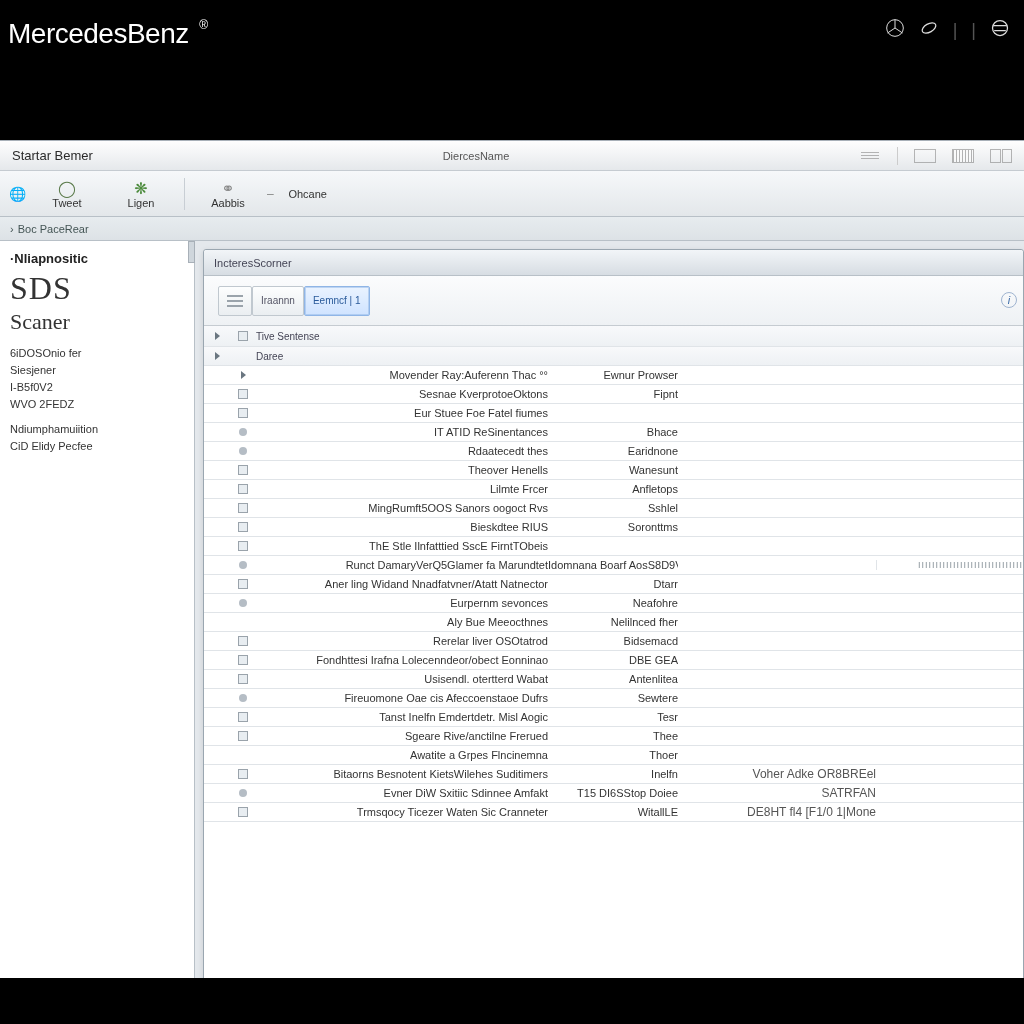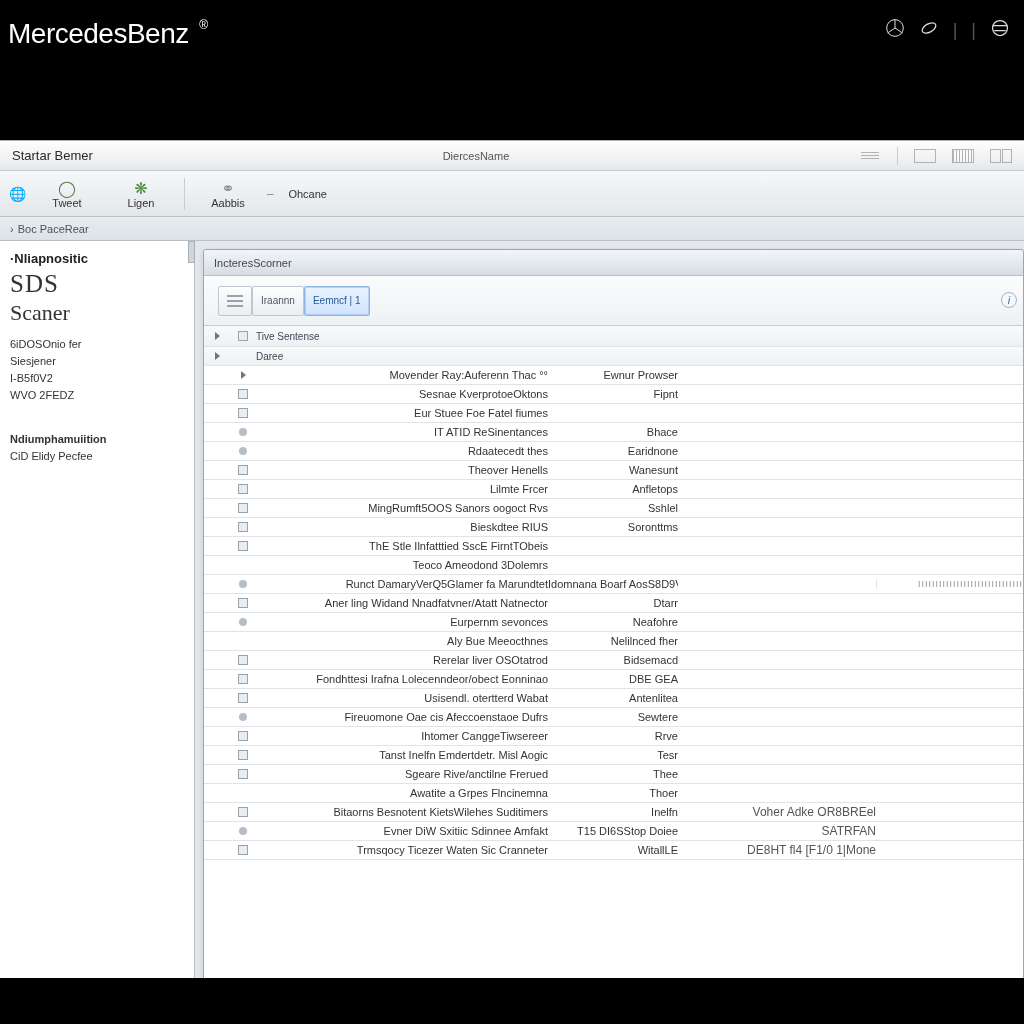--- a/index.html
+++ b/index.html
@@ -77,24 +77,24 @@
 
 .sidebar {
   width: 195px;
   background: #fff;
   border-right: 1px solid #b8c0c7;
   padding: 10px 10px;
   position: relative;
 }
 .sidebar .collapse-grip{position:absolute;right:-1px;top:0;width:7px;height:22px;background:#cfd6dc;border:1px solid #a8b0b8;}
 .sidebar h4{font-size:13px;color:#222;margin-bottom:4px;}
-.sidebar .big1{font-family:"Times New Roman",serif;font-size:25px;color:#333;letter-spacing:1px;}
+.sidebar .big1{font-family:"Times New Roman",serif;font-size:32px;color:#333;letter-spacing:1px;}
 .sidebar .big2{font-family:"Times New Roman",serif;font-size:22px;color:#333;margin:2px 0 10px;}
 .sidebar .meta{font-size:11px;color:#333;line-height:1.55;}
-.sidebar .meta.mt{margin-top:27px;font-weight:bold;}
+.sidebar .meta.mt{margin-top:8px;}
 .sidebar .bottom-widget{position:absolute;bottom:6px;left:10px;width:100px;height:16px;background:linear-gradient(#f4f6f8,#dfe4e8);border:1px solid #b6bec5;border-radius:2px;}
 
 .inner-window {
   flex:1;
   margin: 8px 0 8px 8px;
   background:#fff;
   border:1px solid #9aa6b0;
   border-radius:3px 3px 0 0;
   display:flex; flex-direction:column;
   box-shadow: 0 2px 6px rgba(0,0,0,.12);
@@ -350,27 +350,20 @@
               <span class="c-ico"></span>
               <span class="c-ico">
                 <span class="box"></span>
               </span>
               <span class="c-name">ThE Stle Ilnfatttied SscE FirntTObeis</span>
               <span class="c-val"></span>
               <span class="c-ext"></span>
             </div>
             <div class="row">
               <span class="c-ico"></span>
-              <span class="c-ico"></span>
-              <span class="c-name">Teoco Ameodond 3Dolemrs</span>
-              <span class="c-val"></span>
-              <span class="c-ext"></span>
-            </div>
-            <div class="row">
-              <span class="c-ico"></span>
               <span class="c-ico">
                 <span class="dot"></span>
               </span>
               <span class="c-name">Runct DamaryVerQ5Glamer fa Marundtet</span>
               <span class="c-val">Idomnana Boarf AosS8D9Vitee</span>
               <span class="c-ext"></span>
               <span class="c-side">IIIIIIIIIIIIIIIIIIIIIIIIIIIIII</span>
             </div>
             <div class="row">
               <span class="c-ico"></span>
@@ -424,29 +417,20 @@
               <span class="c-val">Antenlitea</span>
               <span class="c-ext"></span>
             </div>
             <div class="row">
               <span class="c-ico"></span>
               <span class="c-ico">
                 <span class="dot"></span>
               </span>
               <span class="c-name">Fireuomone Oae cis Afeccoenstaoe Dufrs</span>
               <span class="c-val">Sewtere</span>
-              <span class="c-ext"></span>
-            </div>
-            <div class="row">
-              <span class="c-ico"></span>
-              <span class="c-ico">
-                <span class="box"></span>
-              </span>
-              <span class="c-name">Ihtomer CanggeTiwsereer</span>
-              <span class="c-val">Rrve</span>
               <span class="c-ext"></span>
             </div>
             <div class="row">
               <span class="c-ico"></span>
               <span class="c-ico">
                 <span class="box"></span>
               </span>
               <span class="c-name">Tanst Inelfn Emdertdetr. Misl Aogic</span>
               <span class="c-val">Tesr</span>
               <span class="c-ext"></span>

